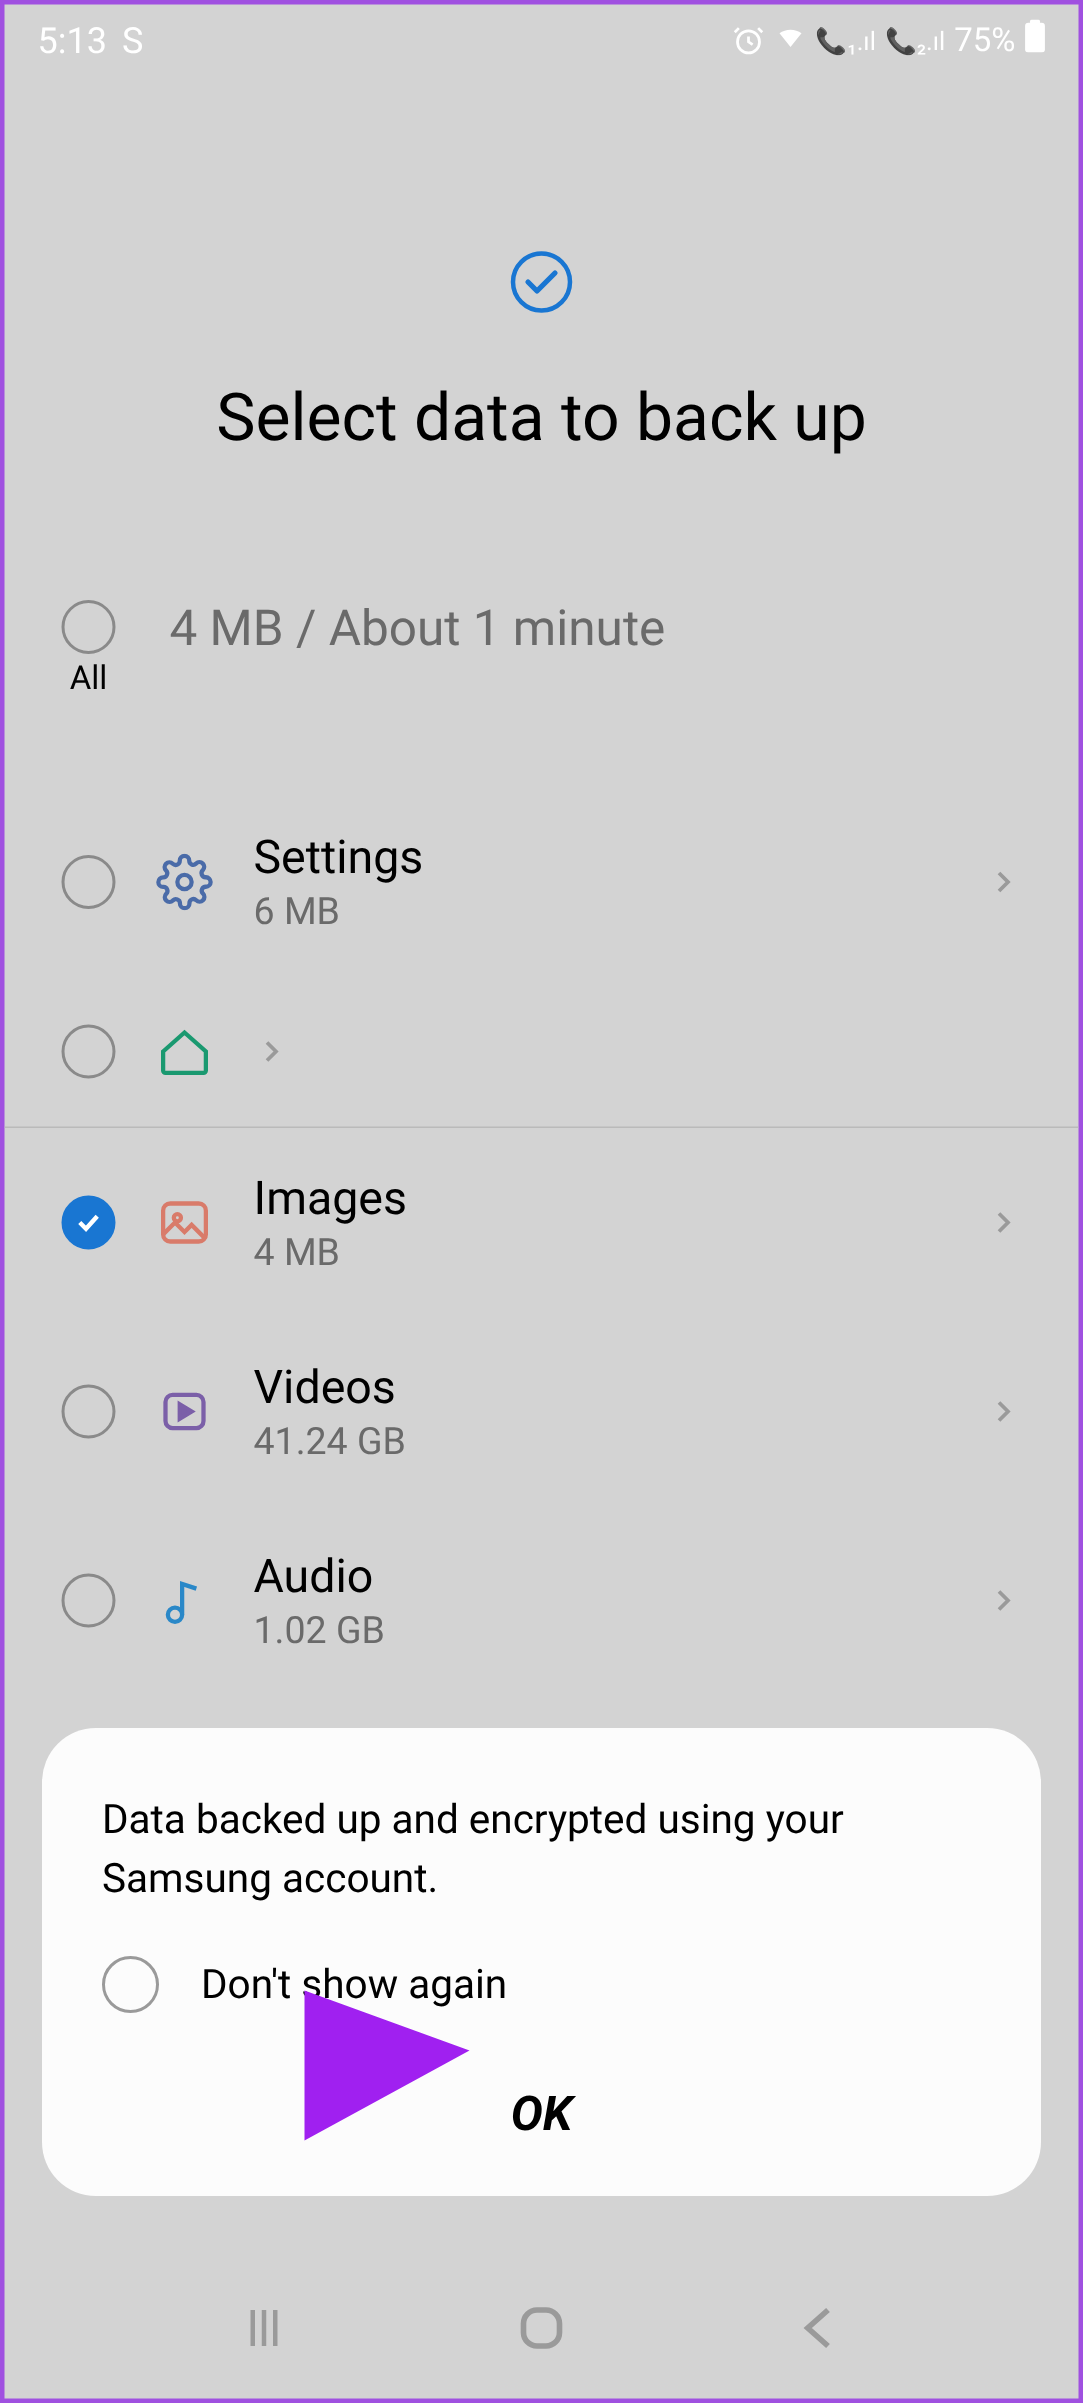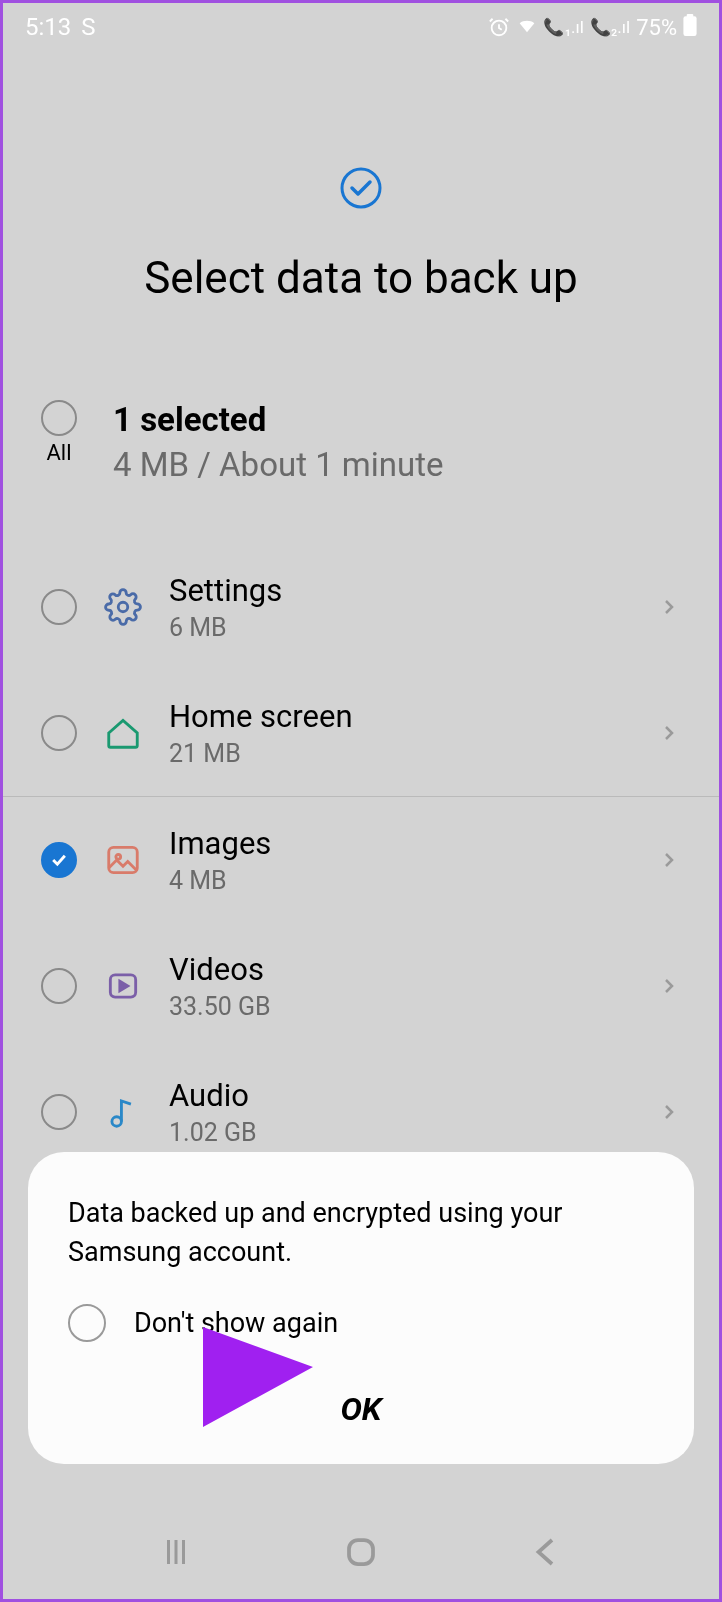--- a/index.html
+++ b/index.html
@@ -238,21 +238,20 @@
 </div>
 
 <h1 class="page-title">Select data to back up</h1>
 
 <div class="select-all-row">
   <div class="select-all-col">
     <div class="circle-check"></div>
     <span class="select-all-label">All</span>
   </div>
   <div class="selection-info">
-    <span class="selected-count">1 selected</span>
     <span class="selected-size">4 MB / About 1 minute</span>
   </div>
 </div>
 
 <div class="list">
 
   <div class="list-item">
     <div class="circle-check"></div>
     <div class="item-icon">
       <svg width="38" height="38" viewBox="0 0 24 24" fill="none" stroke="#4a6ba8" stroke-width="1.8">
@@ -270,24 +269,20 @@
         </svg>
     </span>
   </div>
 
   <div class="list-item has-divider">
     <div class="circle-check"></div>
     <div class="item-icon">
       <svg width="38" height="38" viewBox="0 0 24 24" fill="none" stroke="#1a9970" stroke-width="1.8">
           <path d="M3 12 L12 4 L21 12 V20 a1 1 0 0 1 -1 1 H4 a1 1 0 0 1 -1 -1 Z"></path>
         </svg>
-    </div>
-    <div class="item-text">
-      <span class="item-title">Home screen</span>
-      <span class="item-subtitle">21 MB</span>
     </div>
     <span class="arrow-btn">
       <svg width="24" height="24" viewBox="0 0 24 24" fill="none" stroke="#9a9a9a" stroke-width="2.5">
           <path d="M9 6l6 6-6 6"></path>
         </svg>
     </span>
   </div>
 
   <div class="list-item">
     <div class="circle-check checked">
@@ -316,21 +311,21 @@
   <div class="list-item">
     <div class="circle-check"></div>
     <div class="item-icon">
       <svg width="38" height="38" viewBox="0 0 24 24" fill="none" stroke="#7b5fa8" stroke-width="1.8">
           <rect x="4" y="5" width="16" height="14" rx="3"></rect>
           <path d="M10 9l5 3-5 3V9z" fill="#7b5fa8"></path>
         </svg>
     </div>
     <div class="item-text">
       <span class="item-title">Videos</span>
-      <span class="item-subtitle">33.50 GB</span>
+      <span class="item-subtitle">41.24 GB</span>
     </div>
     <span class="arrow-btn">
       <svg width="24" height="24" viewBox="0 0 24 24" fill="none" stroke="#9a9a9a" stroke-width="2.5">
           <path d="M9 6l6 6-6 6"></path>
         </svg>
     </span>
   </div>
 
   <div class="list-item">
     <div class="circle-check"></div>

